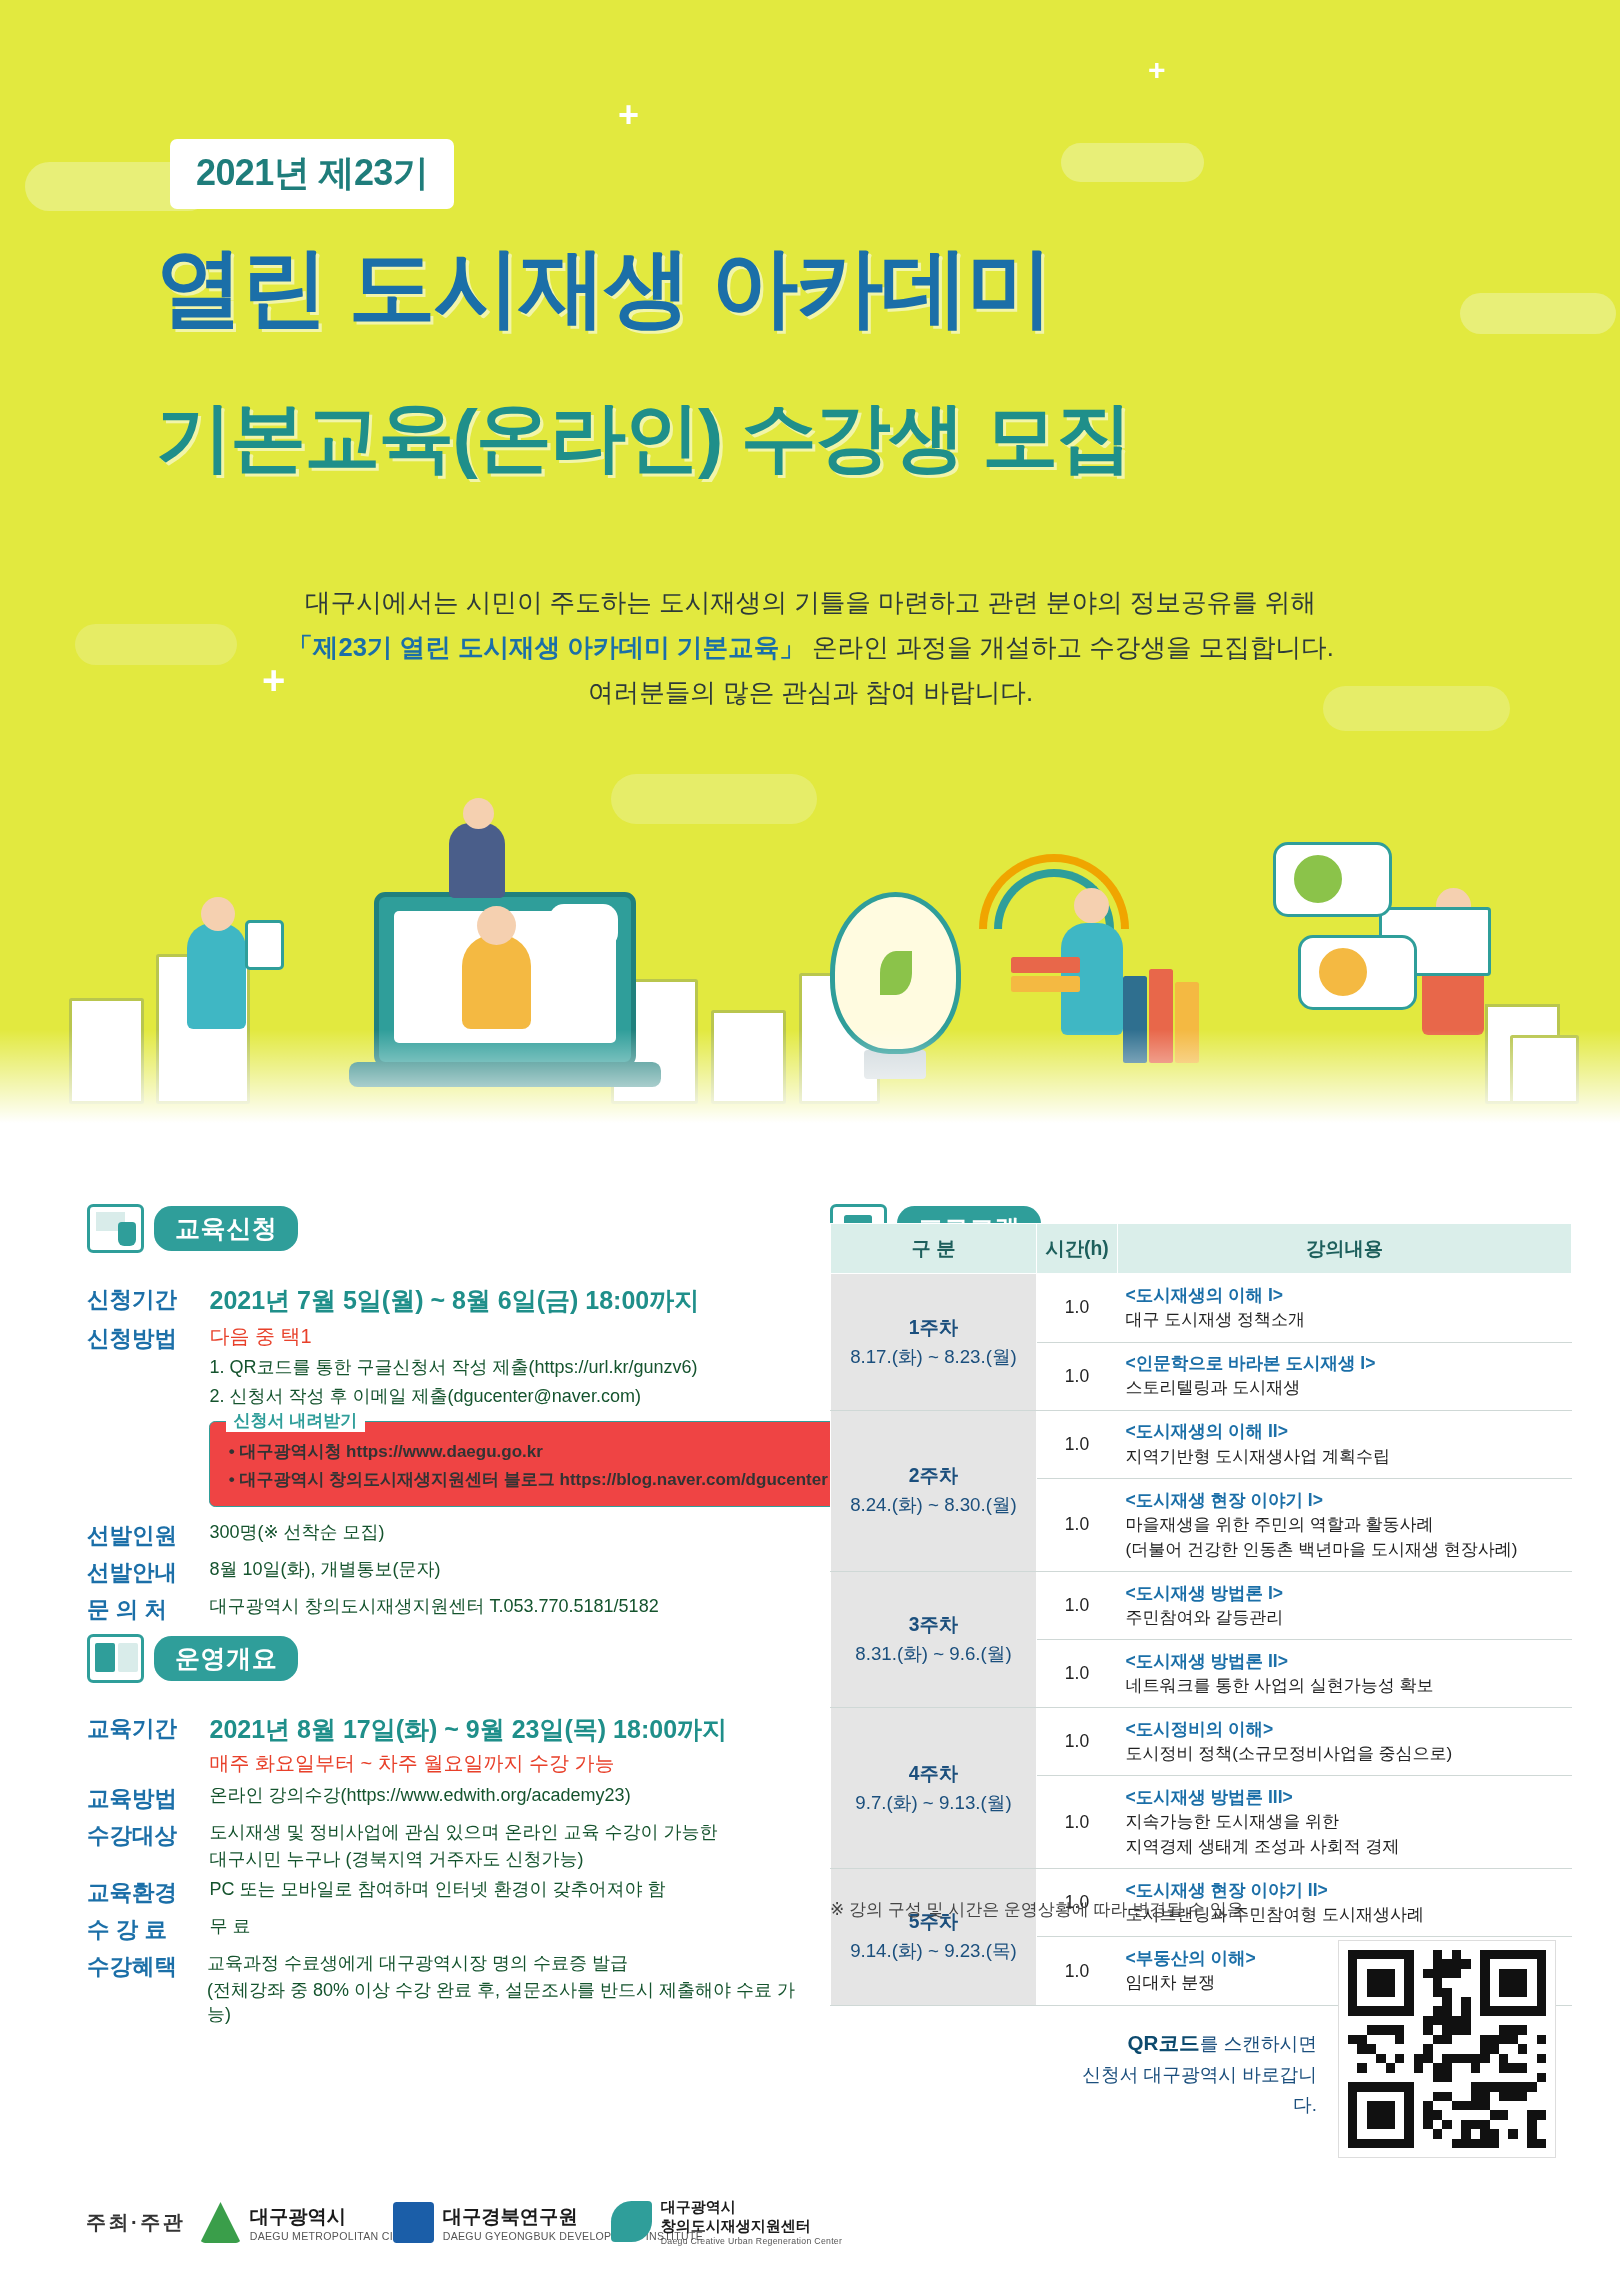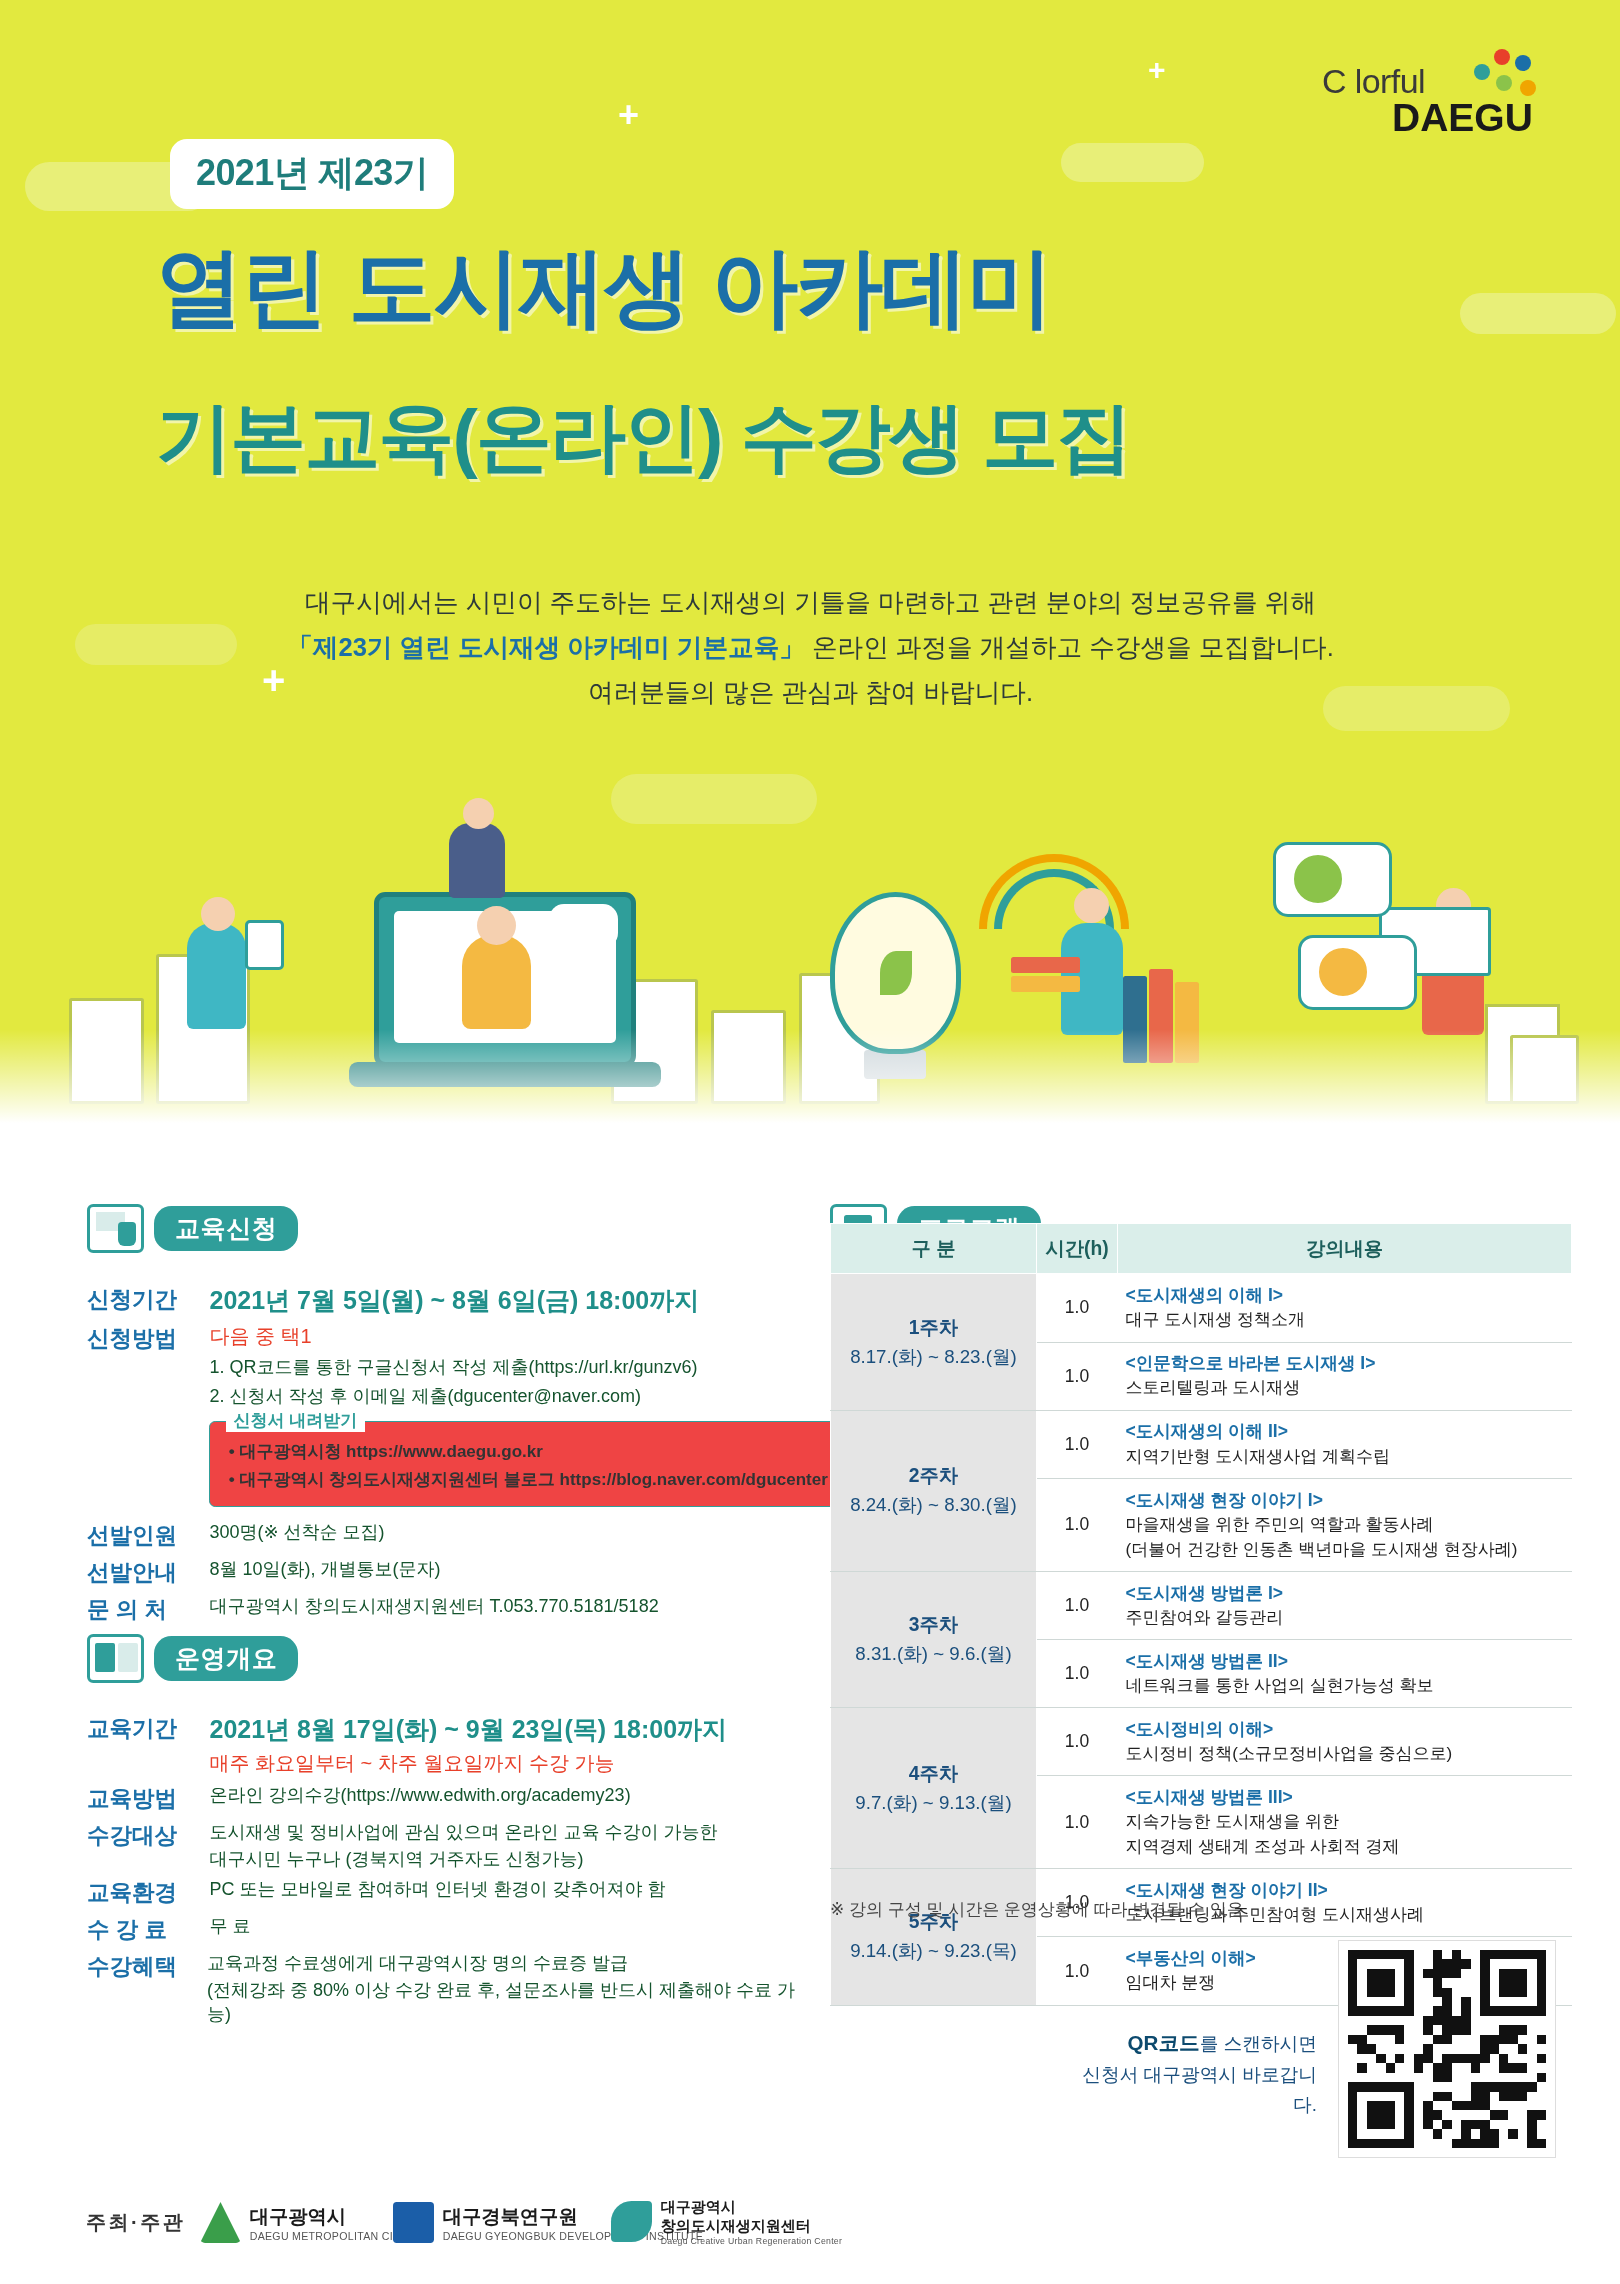--- a/index.html
+++ b/index.html
@@ -34,21 +34,21 @@
     position:absolute; left:0; top:17.5px; font-size:34px; color:#3a3a3a;
     font-family:"Liberation Sans", sans-serif; letter-spacing:-0.6px;
   }
   .cd-word2 {
     position:absolute; left:70px; top:52px; font-size:39px; font-weight:bold; color:#1a1a1a;
     letter-spacing:0px;
   }
 
   .badge-year {
     position:absolute; left:170px; top:139px;
-    background:#ffffff; border-radius:17px;
+    background:#ffffff; border-radius:7px;
     padding:10px 26px 11.2px 26px;
     font-size:36px; font-weight:bold; color:#1f7d7b;
     letter-spacing:-0.6px;
   }
   .title1 {
     position:absolute; left:156px; top:243px;
     font-size:87px; font-weight:bold; color:#1b6fa8;
     letter-spacing:-1.9px; line-height:1.0;
     text-shadow: 3.1px 3.1px 0 rgba(255,255,255,0.55);
   }
@@ -154,31 +154,20 @@
   <div class="cloud" style="left:1061px;top:143px;  width:143px; height:39px;"></div>
   <div class="cloud" style="left:1460px;top:293px;  width:156px; height:41px;"></div>
   <div class="cloud" style="left:611px; top:774px; width:206px; height:50px; opacity:.55;"></div>
   <div class="cloud" style="left:1323px;top:686px; width:187px; height:45px; opacity:.55;"></div>
   <div class="cloud" style="left:75px; top:624px; width:162px; height:41px; opacity:.5;"></div>
 
   <div class="plus" style="left:618px; top:94px;  font-size:36px;">+</div>
   <div class="plus" style="left:1148px;top:53px;   font-size:30px;">+</div>
   <div class="plus" style="left:262px; top:658px;font-size:40px;">+</div>
 
-  <div class="daegu-logo">
-    <div class="cd-dots">
-      <span class="cd-dot" style="left:161px; top:1.2px;  background:#e8402a;"></span>
-      <span class="cd-dot" style="left:182px; top:7.5px; background:#1b6fa8;"></span>
-      <span class="cd-dot" style="left:141px; top:16px; background:#2f9e9a;"></span>
-      <span class="cd-dot" style="left:163px; top:27.5px; background:#8bc34a;"></span>
-      <span class="cd-dot" style="left:187px; top:32px; background:#f0a500;"></span>
-    </div>
-    <div class="cd-word1">C lorful</div>
-    <div class="cd-word2">DAEGU</div>
-  </div>
 
   <div class="badge-year">2021년 제23기</div>
   <div class="title1">열린 도시재생 아카데미</div>
   <div class="title2">기본교육(온라인) 수강생 모집</div>
 
   <div class="lead">
     <div>대구시에서는 시민이 주도하는 도시재생의 기틀을 마련하고 관련 분야의 정보공유를 위해</div>
     <div>
       <b>「제23기 열린 도시재생 아카데미 기본교육」</b><span> 온라인 과정을 개설하고 수강생을 모집합니다.</span>
     </div>

